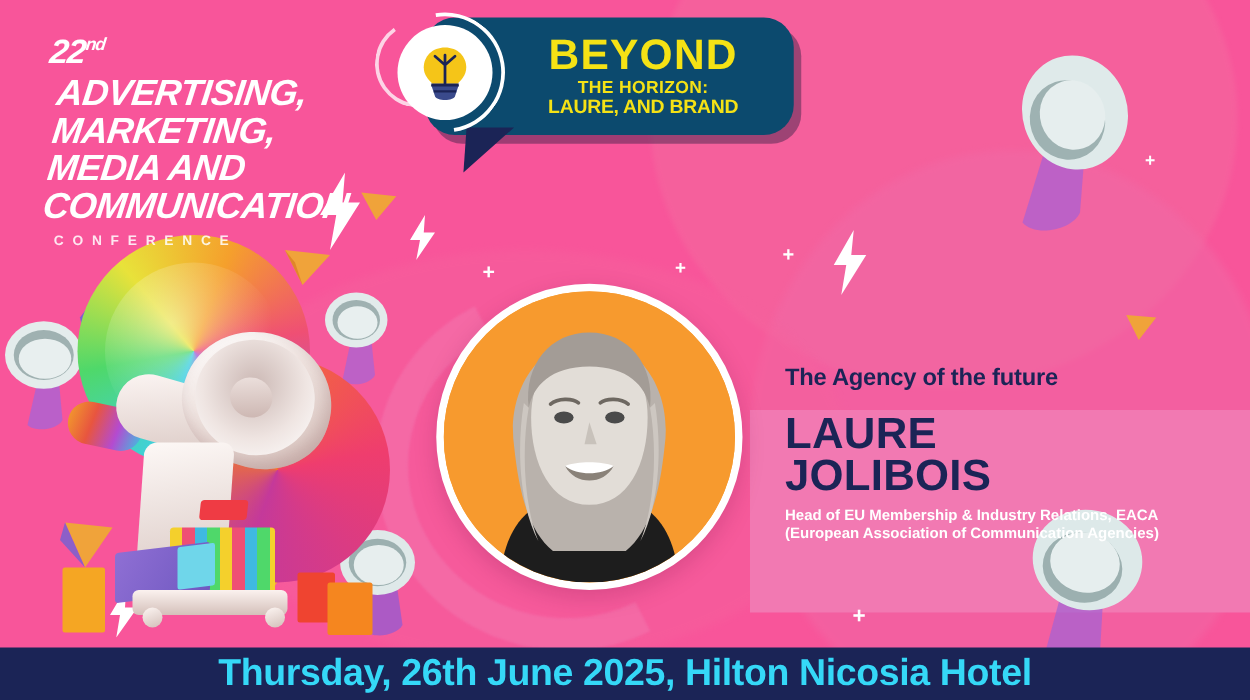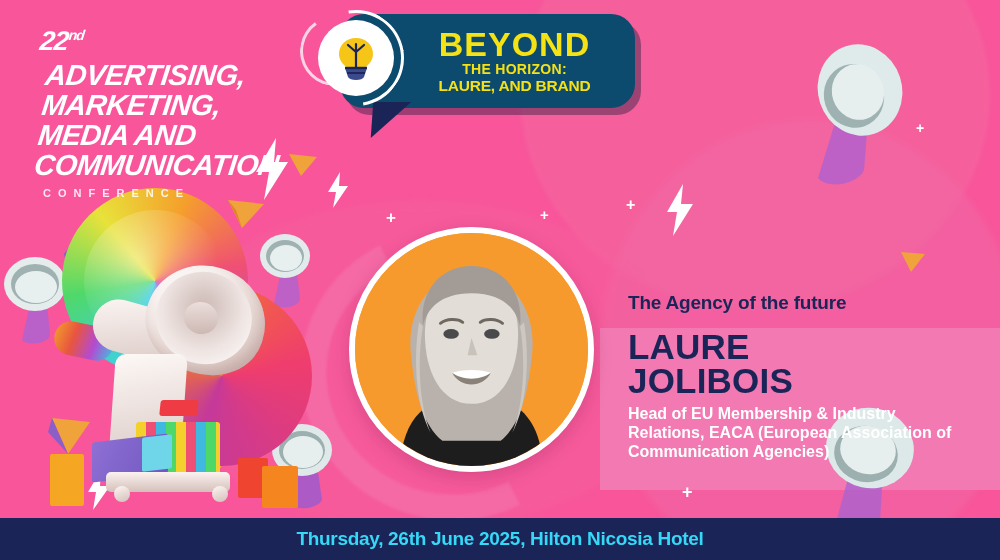--- a/index.html
+++ b/index.html
@@ -111,32 +111,32 @@
   }
   .info { position:absolute; left:628px; top:292px; width:360px; z-index:12; }
   .info-tag {
     color:#1b2456; font-weight:800; font-size:19px; letter-spacing:-.2px;
   }
   .info-name {
     color:#1b2456; font-weight:800; font-size:35px; line-height:.96;
     letter-spacing:.2px; margin-top:16px;
   }
   .info-role {
-    color:#ffffff; font-weight:700; font-size:16px; line-height:1.17;
+    color:#ffffff; font-weight:700; font-size:12px; line-height:1.17;
     margin-top:8px; width:330px;
   }
 
   
   .footer {
     position:absolute; left:0; bottom:0; width:1000px; height:42px;
     background:#1b2456; z-index:20;
     display:flex; align-items:center; justify-content:center;
   }
   .footer-text {
-    color:#35d8f7; font-weight:900; font-size:19px; letter-spacing:-.3px;
+    color:#35d8f7; font-weight:900; font-size:30px; letter-spacing:-.3px;
   }
 
   
   .bolt { position:absolute; z-index:11; }
   .plus { position:absolute; z-index:11; color:#ffffff; font-weight:900; }
   .horn { position:absolute; z-index:10; }
   .tri  { position:absolute; z-index:10; }
 
   
   .mega { position:absolute; left:6px; top:186px; width:330px; height:330px; z-index:12; }

